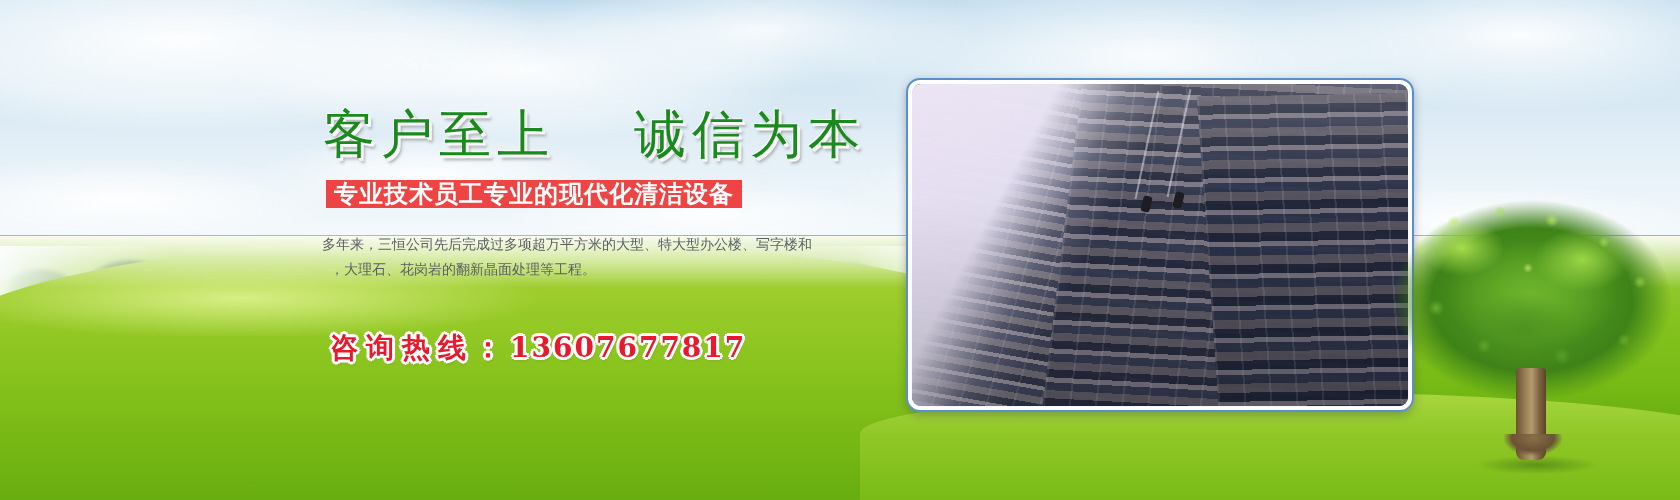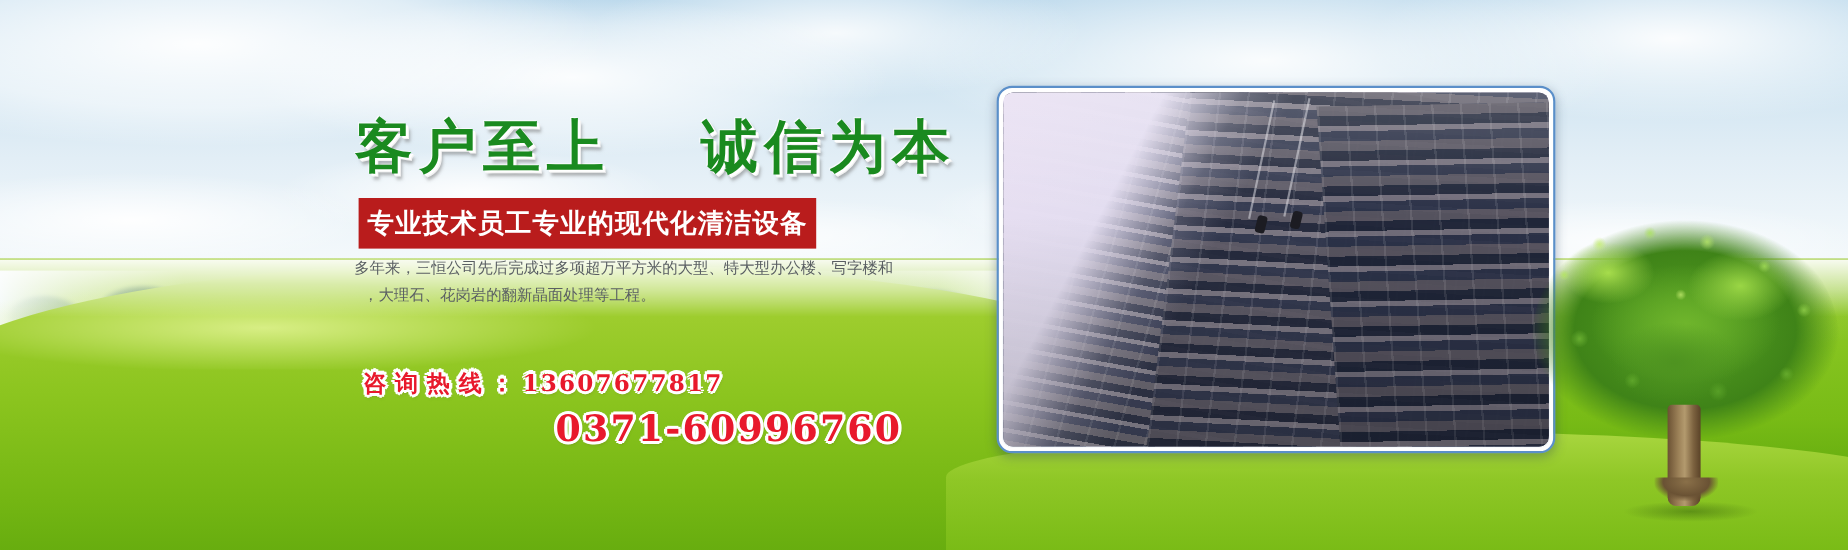--- a/index.html
+++ b/index.html
@@ -89,34 +89,34 @@
   
   .horizon-haze {
     position:absolute; left:0; top:236px; width:1680px; height:52px;
     background:linear-gradient(to bottom, rgba(255,255,255,.92) 0%, rgba(255,255,255,.45) 55%, rgba(255,255,255,0) 100%);
   }
 
   
   .headline {
     position:absolute; left:323px; top:104px;
     font-family:"DejaVu Serif", serif;
-    font-size:52px; line-height:60px; font-weight:bold;
+    font-size:52px; line-height:60px; font-weight:normal;
     letter-spacing:6px;
     color:#1a8a1f;
     text-shadow:
        2px 2px 0 #ffffff, 3px 3px 0 #f2f2f2, 4px 5px 3px rgba(120,120,120,.55),
       -1px -1px 0 rgba(255,255,255,.7);
     white-space:nowrap;
   }
   .headline .gap { display:inline-block; width:34px; }
 
   .greenbar {
     position:absolute; left:326px; top:180px;
-    height:46px;
-    background:#b91c1c;
+    height:28px;
+    background:#ef4444;
     padding:0 8px;
     display:flex; align-items:center;
   }
   .greenbar-text {
     font-family:"DejaVu Sans", sans-serif;
     font-size:24px; font-weight:bold; line-height:30px;
     letter-spacing:1px;
     color:#ffffff;
     white-space:nowrap;
   }
@@ -127,21 +127,21 @@
     font-family:"DejaVu Sans", sans-serif;
     font-size:14px; line-height:25px;
     color:#5a5f63;
   }
   .paragraph .ln { display:block; white-space:nowrap; }
   .paragraph .ln.indent { padding-left:8px; }
 
   .hotline {
     position:absolute; left:330px; top:326px;
     font-family:"DejaVu Serif", serif;
-    font-size:21px; line-height:44px; font-weight:bold;
+    font-size:28px; line-height:44px; font-weight:bold;
     color:#e8192c;
     letter-spacing:3px;
     white-space:nowrap;
     text-shadow:
       -2px -2px 0 #fff, 2px -2px 0 #fff, -2px 2px 0 #fff, 2px 2px 0 #fff,
       -3px 0 0 #fff, 3px 0 0 #fff, 0 -3px 0 #fff, 0 3px 0 #fff,
       1px 3px 3px rgba(90,70,40,.35);
   }
   .hotline .label { letter-spacing:8px; }
   .hotline .num { font-family:"DejaVu Serif", serif; letter-spacing:2px; }
@@ -306,23 +306,20 @@
     <span class="greenbar-text">专业技术员工专业的现代化清洁设备</span>
   </div>
 
   <div class="paragraph">
     <span class="ln">多年来，三恒公司先后完成过多项超万平方米的大型、特大型办公楼、写字楼和</span>
     <span class="ln indent">，大理石、花岗岩的翻新晶面处理等工程。</span>
   </div>
 
   <div class="hotline">
     <span class="label">咨询热线：</span><span class="num">13607677817</span>
-  </div>
-  <div class="hotline2">
-    <span class="num">0371-60996760</span>
   </div>
 
   <div class="photo-frame">
     <div class="photo">
       <div class="tower">
           <div class="mullions"></div>
         </div>
       <div class="tower2">
           <div class="mullions"></div>
         </div>

